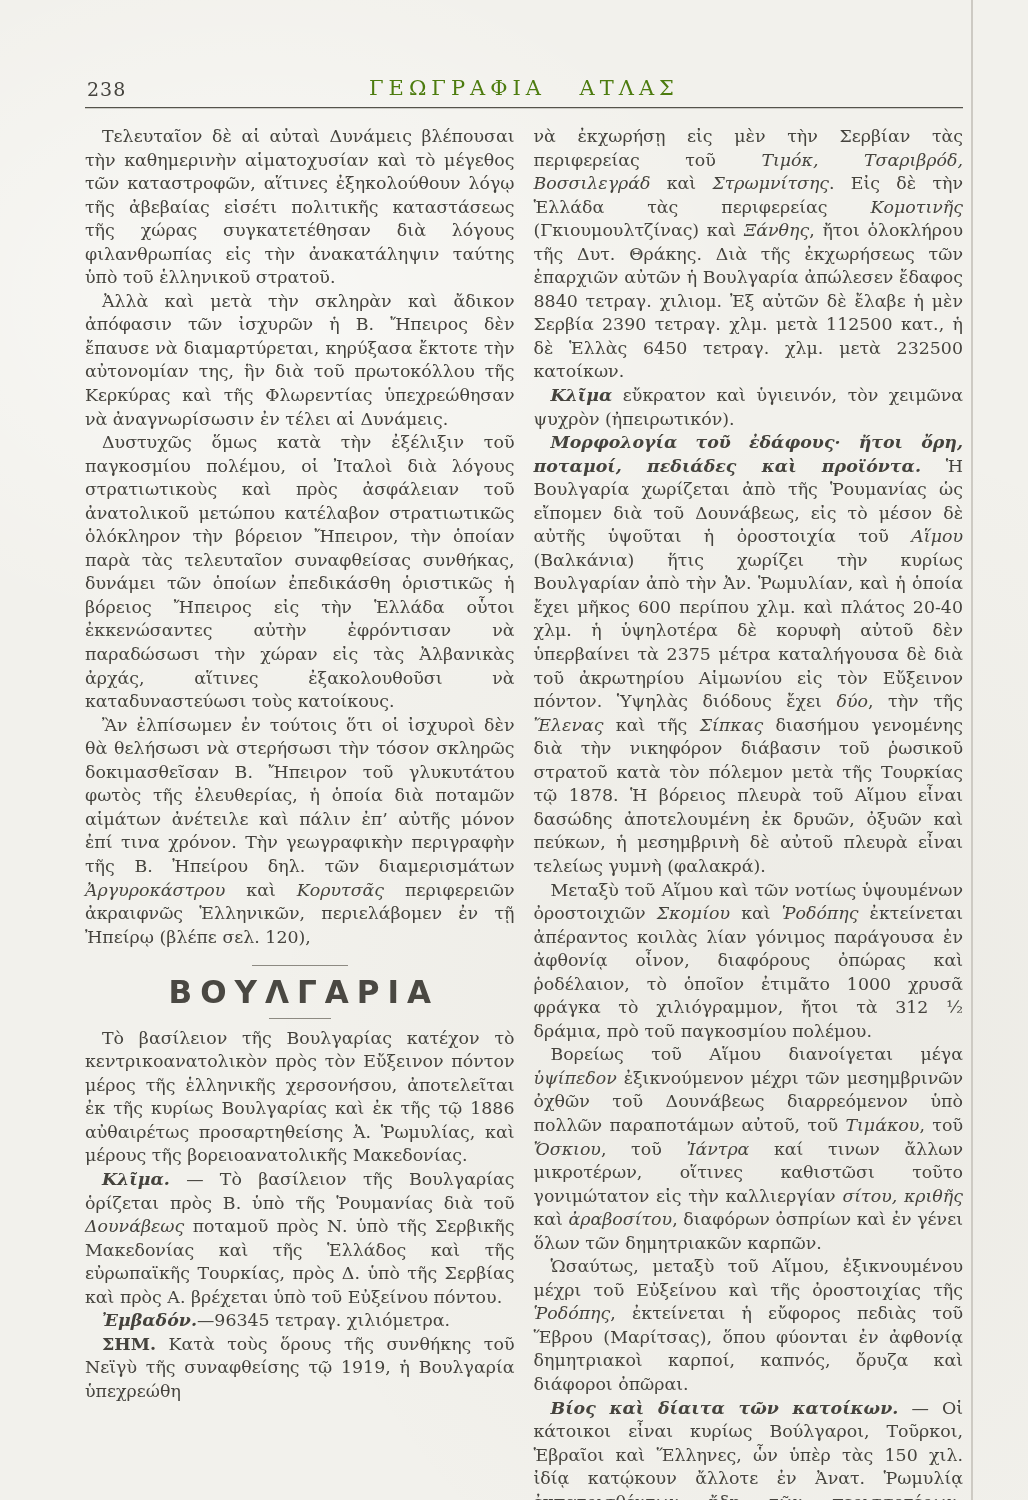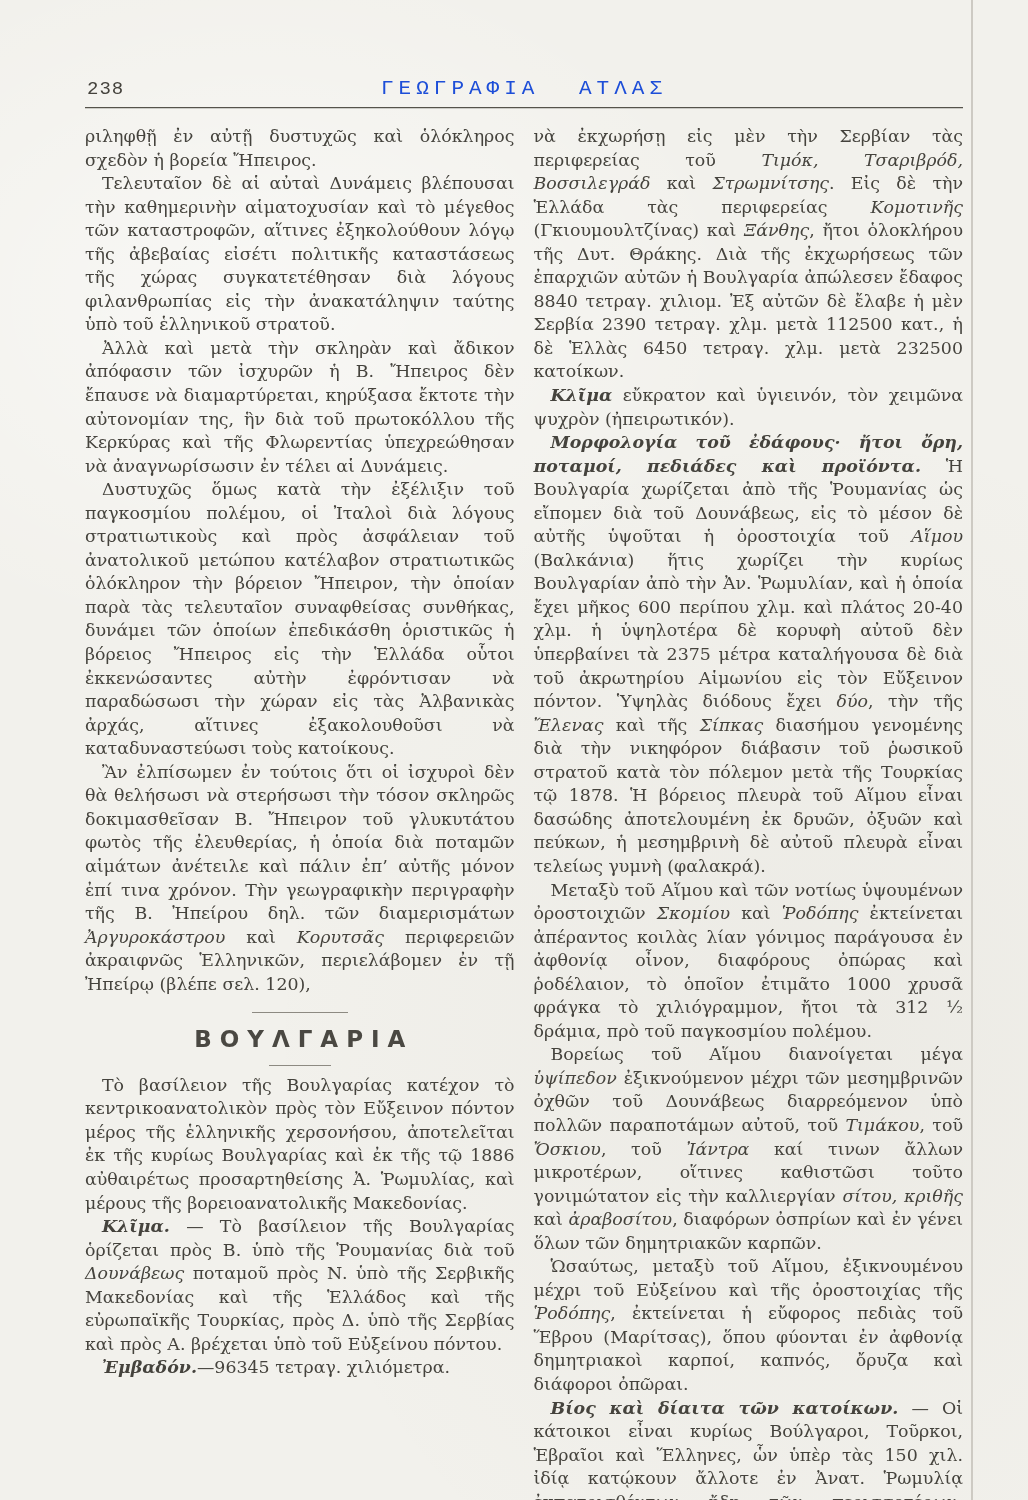--- a/index.html
+++ b/index.html
@@ -6,63 +6,63 @@
   body{
     width:1028px;height:1500px;position:relative;overflow:hidden;
     background:
       radial-gradient(ellipse 700px 500px at 25% 20%, rgba(255,255,255,0.5), rgba(255,255,255,0) 70%),
       radial-gradient(ellipse 800px 900px at 80% 70%, rgba(120,110,90,0.05), rgba(0,0,0,0) 70%),
       #f2f1ec;
     font-family:"DejaVu Serif","Liberation Serif",serif;
     color:#45433d;
   }
   .page-inner{position:absolute;left:85px;top:72px;width:878px;}
-  .header{position:relative;height:28px;font-family:Liberation Mono, monospace;}
+  .header{position:relative;height:28px;}
   .page-number{position:absolute;left:2px;bottom:0;font-size:19px;letter-spacing:1px;}
-  .page-title{position:absolute;left:0;right:0;bottom:0;text-align:center;font-size:21px;letter-spacing:5px;word-spacing:22px;color:#1d4ed8;}
+  .page-title{position:absolute;left:0;right:0;bottom:0;text-align:center;font-size:21px;letter-spacing:5px;word-spacing:22px;color:#4d7c0f;}
   .head-rule{margin-top:7px;height:0;border-top:1.7px solid #55534b;box-shadow:0 1px 0 rgba(85,83,75,0.25);}
   .columns{display:flex;gap:19px;margin-top:17px;}
   .col{width:430px;font-size:17.4px;line-height:23.55px;text-align:justify;}
   .col p{margin:0;}
   .col p.indent{text-indent:17px;}
   .i{font-style:italic;}
   .b{font-weight:bold;}
   .bi{font-weight:bold;font-style:italic;}
   .section-heading{margin:16px 0 8px;text-align:center;}
   .srule{width:96px;margin:0 auto;height:0;border-top:1.2px solid #8d8a82;}
   .srule.short{width:62px;}
-  .section-title{font-family:"DejaVu Sans","Liberation Sans",sans-serif;font-size:23px;font-weight:bold;letter-spacing:8px;color:#4a4842;margin:15px 0 13px;text-indent:8px;}
+  .section-title{font-family:"DejaVu Sans","Liberation Sans",sans-serif;font-size:31px;font-weight:bold;letter-spacing:8px;color:#4a4842;margin:15px 0 13px;text-indent:8px;}
   .right-edge-line{position:absolute;left:971px;top:0;width:2px;height:1500px;background:#cdcac3;}
 </style>
 </head>
 <body>
 
 <div class="right-edge-line"></div>
 
 <div class="page-inner">
   <div class="header">
     <span class="page-number">238</span>
     <span class="page-title">ΓΕΩΓΡΑΦΙΑ ΑΤΛΑΣ</span>
   </div>
   <div class="head-rule"></div>
   <div class="columns">
     <div class="col">
-        <p class="noindent"><span>ριληφθῇ ἐν αὐτῇ δυστυχῶς καὶ ὁλόκληρος σχεδὸν ἡ βορεία Ἤπειρος.</span></p>
         <p class="indent"><span>Τελευταῖον δὲ αἱ αὐταὶ Δυνάμεις βλέπουσαι τὴν καθημερινὴν αἱματοχυσίαν καὶ τὸ μέγεθος τῶν καταστροφῶν, αἵτινες ἐξηκολούθουν λόγῳ τῆς ἀβεβαίας εἰσέτι πολιτικῆς καταστάσεως τῆς χώρας συγκατετέθησαν διὰ λόγους φιλανθρωπίας εἰς τὴν ἀνακατάληψιν ταύτης ὑπὸ τοῦ ἑλληνικοῦ στρατοῦ.</span></p>
         <p class="indent"><span>Ἀλλὰ καὶ μετὰ τὴν σκληρὰν καὶ ἄδικον ἀπόφασιν τῶν ἰσχυρῶν ἡ Β. Ἤπειρος δὲν ἔπαυσε νὰ διαμαρτύρεται, κηρύξασα ἔκτοτε τὴν αὐτονομίαν της, ἣν διὰ τοῦ πρωτοκόλλου τῆς Κερκύρας καὶ τῆς Φλωρεντίας ὑπεχρεώθησαν νὰ ἀναγνωρίσωσιν ἐν τέλει αἱ Δυνάμεις.</span></p>
         <p class="indent"><span>Δυστυχῶς ὅμως κατὰ τὴν ἐξέλιξιν τοῦ παγκοσμίου πολέμου, οἱ Ἰταλοὶ διὰ λόγους στρατιωτικοὺς καὶ πρὸς ἀσφάλειαν τοῦ ἀνατολικοῦ μετώπου κατέλαβον στρατιωτικῶς ὁλόκληρον τὴν βόρειον Ἤπειρον, τὴν ὁποίαν παρὰ τὰς τελευταῖον συναφθείσας συνθήκας, δυνάμει τῶν ὁποίων ἐπεδικάσθη ὁριστικῶς ἡ βόρειος Ἤπειρος εἰς τὴν Ἑλλάδα οὗτοι ἐκκενώσαντες αὐτὴν ἐφρόντισαν νὰ παραδώσωσι τὴν χώραν εἰς τὰς Ἀλβανικὰς ἀρχάς, αἵτινες ἐξακολουθοῦσι νὰ καταδυναστεύωσι τοὺς κατοίκους.</span></p>
         <p class="indent"><span>Ἂν ἐλπίσωμεν ἐν τούτοις ὅτι οἱ ἰσχυροὶ δὲν θὰ θελήσωσι νὰ στερήσωσι τὴν τόσον σκληρῶς δοκιμασθεῖσαν Β. Ἤπειρον τοῦ γλυκυτάτου φωτὸς τῆς ἐλευθερίας, ἡ ὁποία διὰ ποταμῶν αἱμάτων ἀνέτειλε καὶ πάλιν ἐπ’ αὐτῆς μόνον ἐπί τινα χρόνον. Τὴν γεωγραφικὴν περιγραφὴν τῆς Β. Ἠπείρου δηλ. τῶν διαμερισμάτων </span><span class="i">Ἀργυροκάστρου</span><span> καὶ </span><span class="i">Κορυτσᾶς</span><span> περιφερειῶν ἀκραιφνῶς Ἑλληνικῶν, περιελάβομεν ἐν τῇ Ἠπείρῳ (βλέπε σελ. 120),</span></p>
         <div class="section-heading">
           <div class="srule"></div>
           <div class="section-title">ΒΟΥΛΓΑΡΙΑ</div>
           <div class="srule short"></div>
         </div>
         <p class="indent"><span>Τὸ βασίλειον τῆς Βουλγαρίας κατέχον τὸ κεντρικοανατολικὸν πρὸς τὸν Εὔξεινον πόντον μέρος τῆς ἑλληνικῆς χερσονήσου, ἀποτελεῖται ἐκ τῆς κυρίως Βουλγαρίας καὶ ἐκ τῆς τῷ 1886 αὐθαιρέτως προσαρτηθείσης Ἀ. Ῥωμυλίας, καὶ μέρους τῆς βορειοανατολικῆς Μακεδονίας.</span></p>
         <p class="indent"><span class="bi">Κλῖμα.</span><span> — Τὸ βασίλειον τῆς Βουλγαρίας ὁρίζεται πρὸς Β. ὑπὸ τῆς Ῥουμανίας διὰ τοῦ </span><span class="i">Δουνάβεως</span><span> ποταμοῦ πρὸς Ν. ὑπὸ τῆς Σερβικῆς Μακεδονίας καὶ τῆς Ἑλλάδος καὶ τῆς εὐρωπαϊκῆς Τουρκίας, πρὸς Δ. ὑπὸ τῆς Σερβίας καὶ πρὸς Α. βρέχεται ὑπὸ τοῦ Εὐξείνου πόντου.</span></p>
         <p class="indent"><span class="bi">Ἐμβαδόν.</span><span>—96345 τετραγ. χιλιόμετρα.</span></p>
+        <p class="indent"><span class="b">ΣΗΜ.</span><span> Κατὰ τοὺς ὅρους τῆς συνθήκης τοῦ Νεϊγὺ τῆς συναφθείσης τῷ 1919, ἡ Βουλγαρία ὑπεχρεώθη</span></p>
       </div>
     <div class="col">
         <p class="noindent"><span>νὰ ἐκχωρήσῃ εἰς μὲν τὴν Σερβίαν τὰς περιφερείας τοῦ </span><span class="i">Τιμόκ, Τσαριβρόδ, Βοσσιλεγράδ</span><span> καὶ </span><span class="i">Στρωμνίτσης</span><span>. Εἰς δὲ τὴν Ἑλλάδα τὰς περιφερείας </span><span class="i">Κομοτινῆς</span><span> (Γκιουμουλτζίνας) καὶ </span><span class="i">Ξάνθης</span><span>, ἤτοι ὁλοκλήρου τῆς Δυτ. Θράκης. Διὰ τῆς ἐκχωρήσεως τῶν ἐπαρχιῶν αὐτῶν ἡ Βουλγαρία ἀπώλεσεν ἔδαφος 8840 τετραγ. χιλιομ. Ἐξ αὐτῶν δὲ ἔλαβε ἡ μὲν Σερβία 2390 τετραγ. χλμ. μετὰ 112500 κατ., ἡ δὲ Ἑλλὰς 6450 τετραγ. χλμ. μετὰ 232500 κατοίκων.</span></p>
         <p class="indent"><span class="bi">Κλῖμα</span><span> εὔκρατον καὶ ὑγιεινόν, τὸν χειμῶνα ψυχρὸν (ἠπειρωτικόν).</span></p>
         <p class="indent"><span class="bi">Μορφολογία τοῦ ἐδάφους· ἤτοι ὄρη, ποταμοί, πεδιάδες καὶ προϊόντα.</span><span> Ἡ Βουλγαρία χωρίζεται ἀπὸ τῆς Ῥουμανίας ὡς εἴπομεν διὰ τοῦ Δουνάβεως, εἰς τὸ μέσον δὲ αὐτῆς ὑψοῦται ἡ ὀροστοιχία τοῦ </span><span class="i">Αἵμου</span><span> (Βαλκάνια) ἥτις χωρίζει τὴν κυρίως Βουλγαρίαν ἀπὸ τὴν Ἀν. Ῥωμυλίαν, καὶ ἡ ὁποία ἔχει μῆκος 600 περίπου χλμ. καὶ πλάτος 20-40 χλμ. ἡ ὑψηλοτέρα δὲ κορυφὴ αὐτοῦ δὲν ὑπερβαίνει τὰ 2375 μέτρα καταλήγουσα δὲ διὰ τοῦ ἀκρωτηρίου Αἱμωνίου εἰς τὸν Εὔξεινον πόντον. Ὑψηλὰς διόδους ἔχει </span><span class="i">δύο</span><span>, τὴν τῆς </span><span class="i">Ἔλενας</span><span> καὶ τῆς </span><span class="i">Σίπκας</span><span> διασήμου γενομένης διὰ τὴν νικηφόρον διάβασιν τοῦ ῥωσικοῦ στρατοῦ κατὰ τὸν πόλεμον μετὰ τῆς Τουρκίας τῷ 1878. Ἡ βόρειος πλευρὰ τοῦ Αἵμου εἶναι δασώδης ἀποτελουμένη ἐκ δρυῶν, ὀξυῶν καὶ πεύκων, ἡ μεσημβρινὴ δὲ αὐτοῦ πλευρὰ εἶναι τελείως γυμνὴ (φαλακρά).</span></p>
         <p class="indent"><span>Μεταξὺ τοῦ Αἵμου καὶ τῶν νοτίως ὑψουμένων ὀροστοιχιῶν </span><span class="i">Σκομίου</span><span> καὶ </span><span class="i">Ῥοδόπης</span><span> ἐκτείνεται ἀπέραντος κοιλὰς λίαν γόνιμος παράγουσα ἐν ἀφθονίᾳ οἶνον, διαφόρους ὀπώρας καὶ ῥοδέλαιον, τὸ ὁποῖον ἐτιμᾶτο 1000 χρυσᾶ φράγκα τὸ χιλιόγραμμον, ἤτοι τὰ 312 ½ δράμια, πρὸ τοῦ παγκοσμίου πολέμου.</span></p>
         <p class="indent"><span>Βορείως τοῦ Αἵμου διανοίγεται μέγα </span><span class="i">ὑψίπεδον</span><span> ἐξικνούμενον μέχρι τῶν μεσημβρινῶν ὀχθῶν τοῦ Δουνάβεως διαρρεόμενον ὑπὸ πολλῶν παραποτάμων αὐτοῦ, τοῦ </span><span class="i">Τιμάκου</span><span>, τοῦ </span><span class="i">Ὄσκιου</span><span>, τοῦ </span><span class="i">Ἰάντρα</span><span> καί τινων ἄλλων μικροτέρων, οἵτινες καθιστῶσι τοῦτο γονιμώτατον εἰς τὴν καλλιεργίαν </span><span class="i">σίτου, κριθῆς</span><span> καὶ </span><span class="i">ἀραβοσίτου</span><span>, διαφόρων ὀσπρίων καὶ ἐν γένει ὅλων τῶν δημητριακῶν καρπῶν.</span></p>
         <p class="indent"><span>Ὡσαύτως, μεταξὺ τοῦ Αἵμου, ἐξικνουμένου μέχρι τοῦ Εὐξείνου καὶ τῆς ὀροστοιχίας τῆς </span><span class="i">Ῥοδόπης</span><span>, ἐκτείνεται ἡ εὔφορος πεδιὰς τοῦ Ἕβρου (Μαρίτσας), ὅπου φύονται ἐν ἀφθονίᾳ δημητριακοὶ καρποί, καπνός, ὄρυζα καὶ διάφοροι ὀπῶραι.</span></p>
         <p class="indent"><span class="bi">Βίος καὶ δίαιτα τῶν κατοίκων.</span><span> — Οἱ κάτοικοι εἶναι κυρίως Βούλγαροι, Τοῦρκοι, Ἑβραῖοι καὶ Ἕλληνες, ὧν ὑπὲρ τὰς 150 χιλ. ἰδίᾳ κατῴκουν ἄλλοτε ἐν Ἀνατ. Ῥωμυλίᾳ ἐκπατρισθέντων ἤδη τῶν περισσοτέρων, συνεπείᾳ τοῦ μίσους, τὸ ὁποῖον ἀνέπτυξαν οἱ Βούλγαροι κατὰ τὸ ἔτος 1906, ὅπου ὅλως ἀναιτίως προέβησαν εἰς ἄγριον διωγμὸν κατὰ τῶν Ἑλλήνων καὶ ἐξ οὗ ἔπαθον οὗτοι τὰ πάνδεινα. Πλεῖστοι δὲ</span></p>
       </div>

